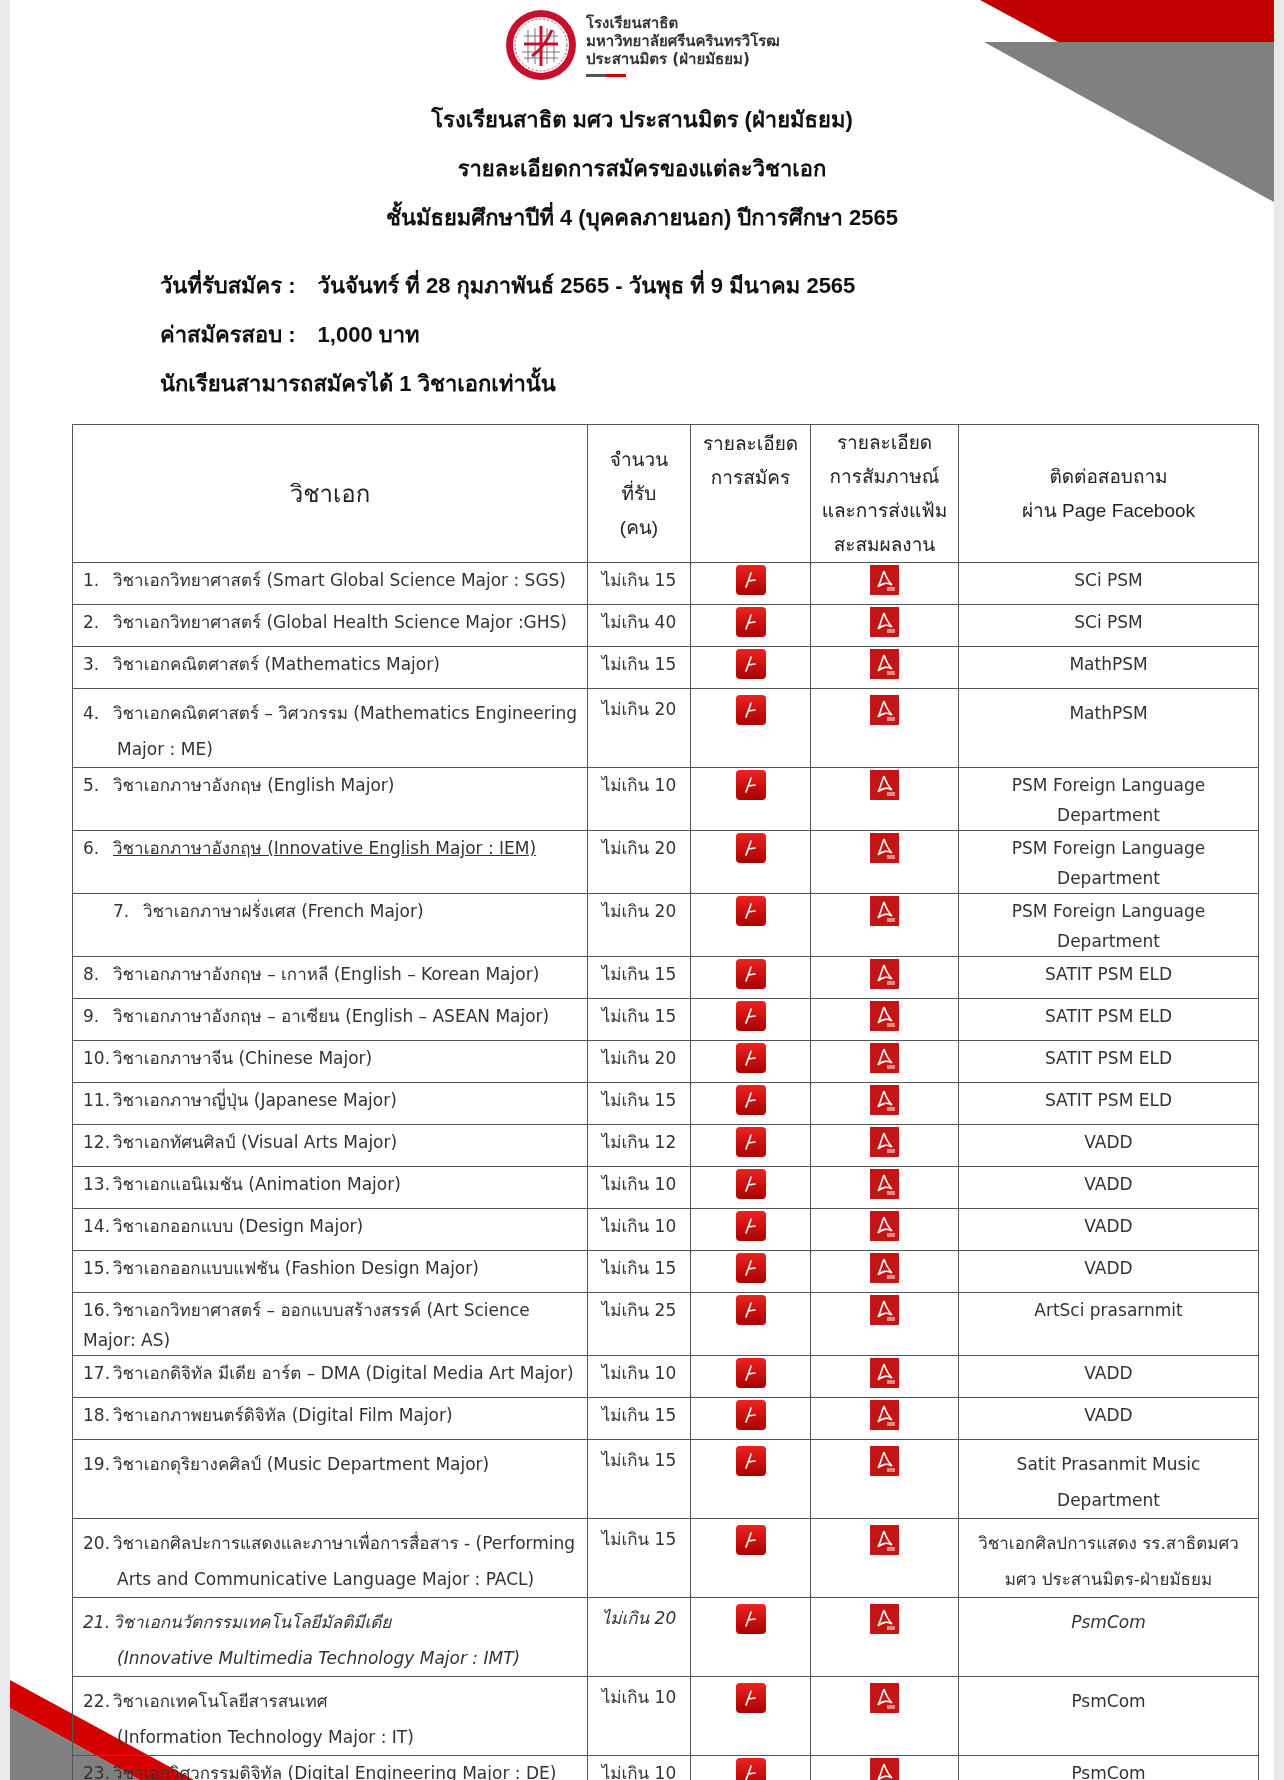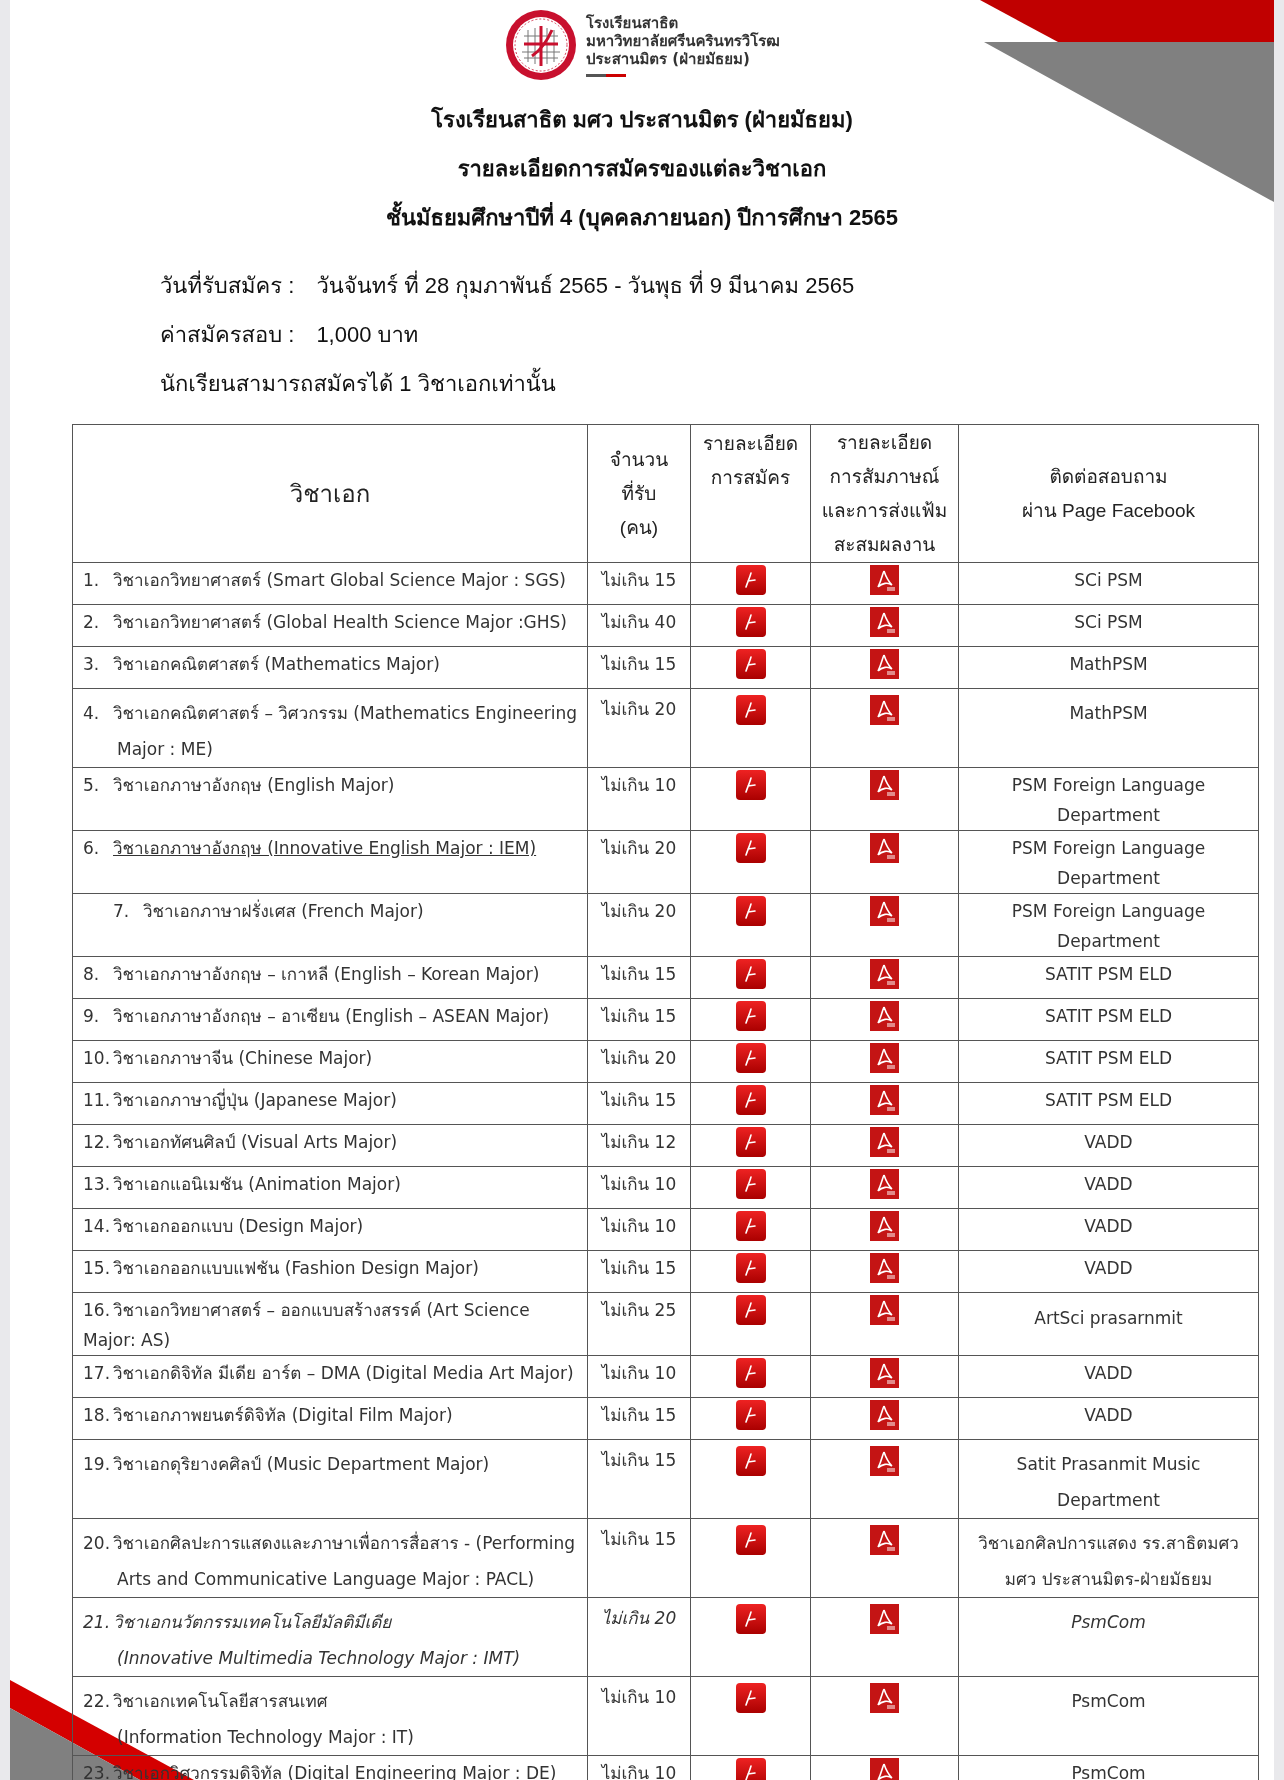--- a/index.html
+++ b/index.html
@@ -4,21 +4,21 @@
 <style>
   html,body{margin:0;padding:0;}
   body{width:1284px;height:1780px;background:#e9e9ec;position:relative;overflow:hidden;font-family:"DejaVu Sans","Liberation Sans",sans-serif;color:#222;}
   .page{position:absolute;left:10px;top:0;width:1264px;height:1780px;background:#fff;overflow:hidden;}
   .deco{position:absolute;}
   .logo{position:absolute;left:494px;top:8px;width:300px;height:76px;}
   .seal{position:absolute;left:0;top:0;width:74px;height:74px;}
   .logo-text{position:absolute;left:82px;top:6px;font-size:15px;line-height:18px;color:#333;font-weight:bold;}
   .logo-bar{position:absolute;left:82px;top:66px;width:40px;height:3px;background:linear-gradient(90deg,#555 0 50%,#c00 50% 100%);}
   .title{position:absolute;left:0;width:100%;text-align:center;font-family:"Liberation Sans","DejaVu Sans",sans-serif;font-weight:bold;font-size:22px;color:#111;}
-  .info{position:absolute;left:150px;font-family:"Liberation Sans","DejaVu Sans",sans-serif;font-weight:normal;font-size:22px;color:#111;white-space:pre;}
+  .info{position:absolute;left:150px;font-family:"Liberation Sans","DejaVu Sans",sans-serif;font-weight:bold;font-size:22px;color:#111;white-space:pre;}
   .info .val{margin-left:22px;}
   table{position:absolute;left:62px;top:424px;border-collapse:collapse;table-layout:fixed;width:1186px;}
   td,th{border:1.5px solid #555;font-size:17px;color:#333;padding:0;vertical-align:top;}
   th{font-weight:normal;font-size:19px;color:#222;vertical-align:middle;text-align:center;line-height:34px;font-family:"Liberation Sans","DejaVu Sans",sans-serif;}
   th.main{font-size:24px;}
   td.name{padding:6px 8px 0 10px;line-height:36px;}
   td.name .num{display:inline-block;min-width:30px;}
   td.name .cont{padding-left:34px;}
   td.quota{text-align:center;padding-top:6px;line-height:28px;}
   td.icon{text-align:center;padding-top:6px;}
@@ -529,21 +529,21 @@
         </a>
       </td>
       <td class="icon" style="padding-top: 2px; line-height: 30px;">
         <a class="pdf2">
           <svg width="29" height="30" viewBox="0 0 29 30">
             <path d="M14 6 C12 10 12 14 8 22 M14 6 C16 12 18 16 22 20 M8 22 C12 18 18 17 22 20" stroke="#fff" stroke-width="1.6" fill="none"></path>
             <rect x="17" y="22" width="8" height="4" fill="#fff" opacity="0.5"></rect>
           </svg>
         </a>
       </td>
-      <td class="contact" style="padding-top: 10px; line-height: 30px;">
+      <td class="contact" style="padding-top: 2px; line-height: 30px;">
         <div>ArtSci prasarnmit</div>
 
       </td>
     </tr>
 
     <tr style="height: 34px;">
       <td class="name" style="padding-top: 2px; line-height: 30px;">
         <div><span class="num">17.</span><span>วิชาเอกดิจิทัล มีเดีย อาร์ต – DMA (Digital Media Art Major)</span></div>
 
       </td>

